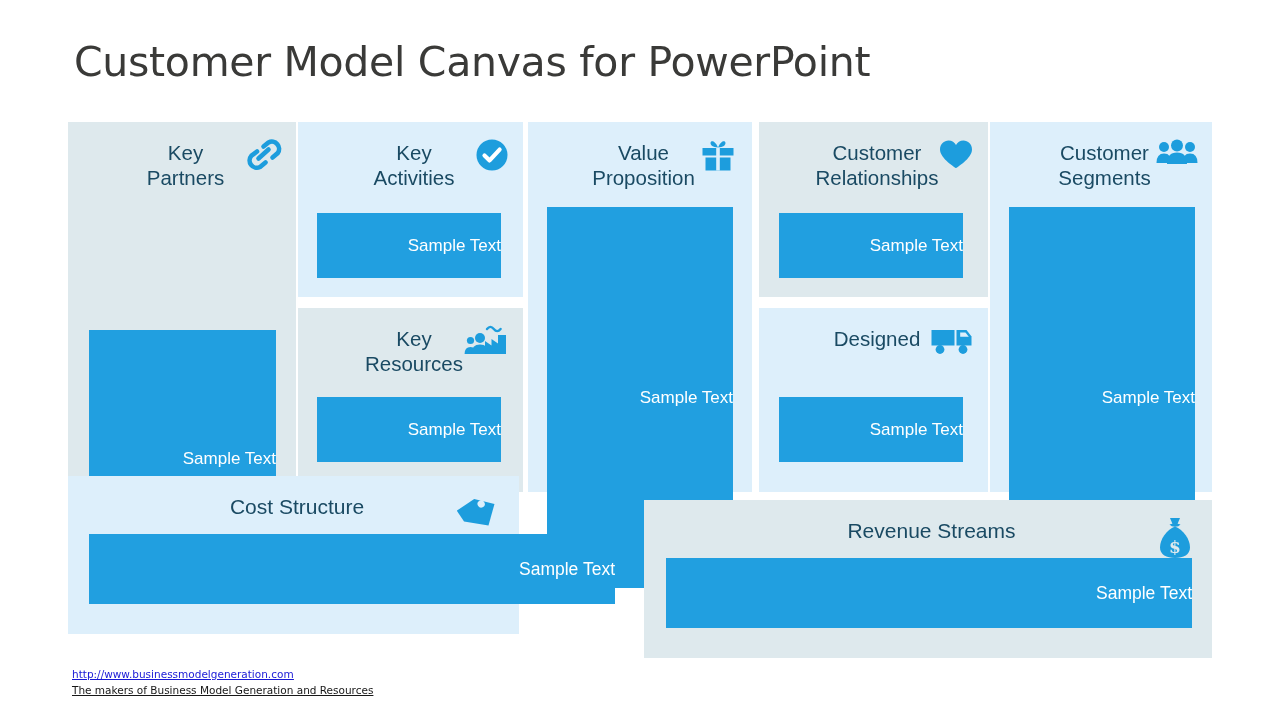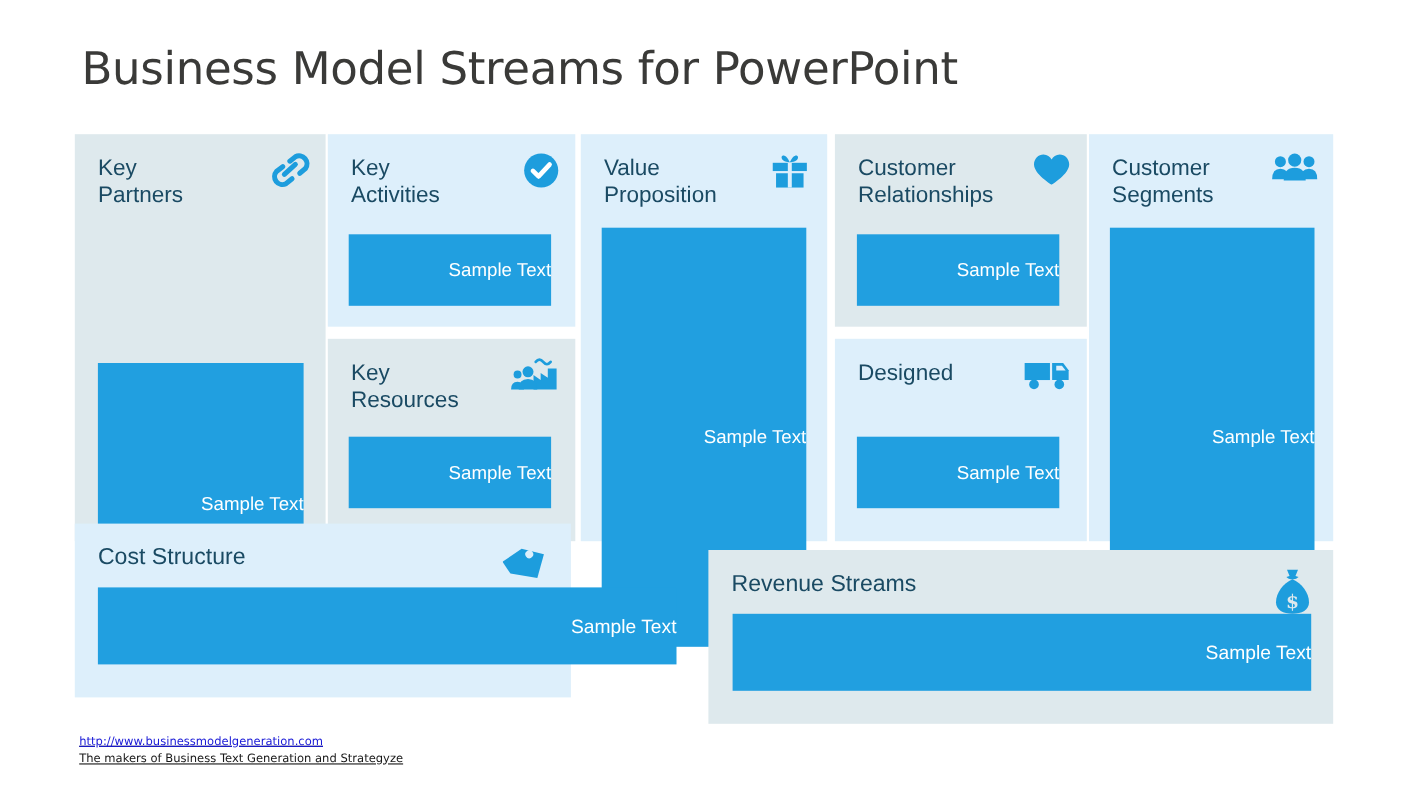--- a/index.html
+++ b/index.html
@@ -50,20 +50,21 @@
     left: 21px;
     top: 18px;
     right: 14px;
     color: #1a4a63;
     font-size: 20.5px;
     line-height: 25px;
     font-family: "Liberation Sans", sans-serif;
     font-weight: 400;
     white-space: pre-line;
     pointer-events: none;
+    text-align: center;
   }
 
   .panel-icon {
     position: absolute;
     right: 14px;
     top: 16px;
     width: 46px;
     height: 42px;
     display: flex;
     align-items: flex-start;
@@ -102,21 +103,21 @@
     text-decoration: underline;
     display: block;
   }
   #footer-designed strong { font-weight: bold; }
 </style>
 </head>
 <body>
 
 <div id="slide">
 
-  <div id="page-title">Business Model Streams for PowerPoint</div>
+  <div id="page-title">Customer Model Canvas for PowerPoint</div>
 
   <div class="panel panel-grey" style="left:68px; top:122px; width:228px; height:370px;">
     <div class="panel-head">Key
 Partners</div>
     <div class="panel-icon">
       <svg width="36" height="34" viewBox="0 0 36 34">
         <g fill="none" stroke="#1d9ddd" stroke-width="4.6" stroke-linecap="round">
           <path d="M21.5 8.5 L26.5 4.5 a7.2 7.2 0 0 1 9.2 10.6 L30.5 19.5" transform="translate(-4,0)"></path>
           <path d="M13.5 24.5 L8.0 29.0 a7.2 7.2 0 0 1 -8.6 -11.2 L5.0 13.5" transform="translate(6,0)"></path>
           <path d="M12.5 20.5 L22.5 11.5"></path>
@@ -272,16 +273,16 @@
         <text x="17" y="36.5" text-anchor="middle" font-family="DejaVu Serif, serif" font-size="17" font-weight="bold" fill="#dee9ed">$</text>
       </svg>
     </div>
     <div class="block wide" style="left:22px; top:58px; width:526px; height:70px;">
       <span>Sample Text</span>
     </div>
   </div>
 
   <div id="footer">
     <a id="footer-link" href="#">http://www.businessmodelgeneration.com</a>
-    <div>The makers of Business Text Generation and Strategyze</div>
+    <div>The makers of Business Model Generation and Resources</div>
   </div>
 
 </div>
 
 </body></html>

